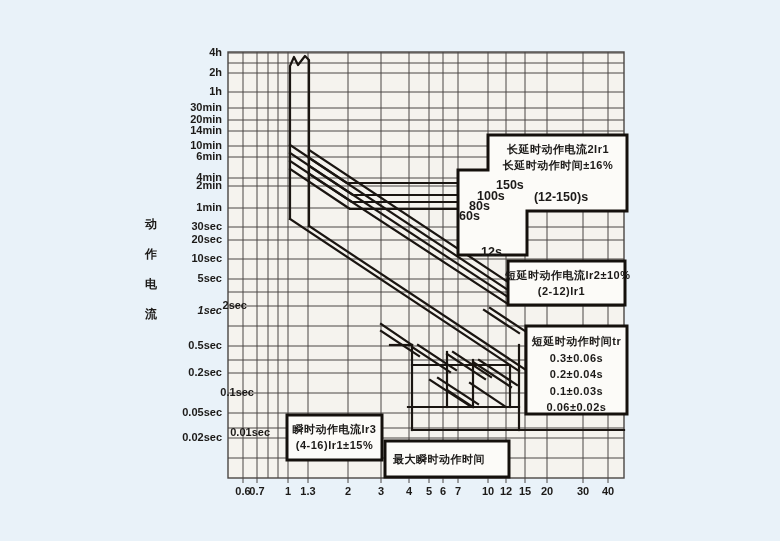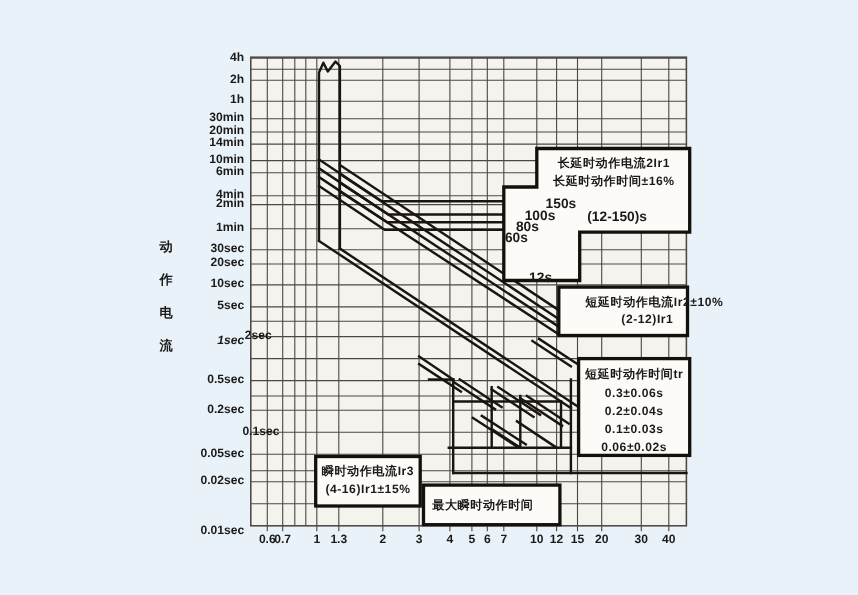--- a/index.html
+++ b/index.html
@@ -155,21 +155,21 @@
       <div class="ylab" style="top: 233px;">20sec</div>
       <div class="ylab" style="top: 252px;">10sec</div>
       <div class="ylab" style="top: 272px;">5sec</div>
       <div class="ylab" style="top: 299px; margin-left: 25px;">2sec</div>
       <div class="ylab" style="top: 304px; font-style: italic;">1sec</div>
       <div class="ylab" style="top: 339px;">0.5sec</div>
       <div class="ylab" style="top: 366px;">0.2sec</div>
       <div class="ylab" style="top: 386px; padding-left: 32px;">0.1sec</div>
       <div class="ylab" style="top: 406px;">0.05sec</div>
       <div class="ylab" style="top: 431px;">0.02sec</div>
-      <div class="ylab" style="top: 476px;">0.01sec</div>
+      <div class="ylab" style="top: 426px; padding-left: 48px;">0.01sec</div>
     </div>
   <div id="xlabels">
       <div class="xlab" style="left: 243px; top: 485px;">0.6</div>
       <div class="xlab" style="left: 257px; top: 485px;">0.7</div>
       <div class="xlab" style="left: 288px; top: 485px;">1</div>
       <div class="xlab" style="left: 308px; top: 485px;">1.3</div>
       <div class="xlab" style="left: 348px; top: 485px;">2</div>
       <div class="xlab" style="left: 381px; top: 485px;">3</div>
       <div class="xlab" style="left: 409px; top: 485px;">4</div>
       <div class="xlab" style="left: 429px; top: 485px;">5</div>
@@ -187,21 +187,21 @@
     <div>长延时动作电流2Ir1</div>
     <div>长延时动作时间±16%</div>
   </div>
   <div class="txt num center" style="left:520px;top:190px;width:82px;font-size:12.5px;">(12-150)s</div>
   <div class="txt num" style="left:496px;top:178px;font-size:12.5px;">150s</div>
   <div class="txt num" style="left:477px;top:189px;font-size:12.5px;">100s</div>
   <div class="txt num" style="left:469px;top:199px;font-size:12.5px;">80s</div>
   <div class="txt num" style="left:459px;top:209px;font-size:12.5px;">60s</div>
   <div class="txt num" style="left:481px;top:245px;font-size:12.5px;">12s</div>
 
-  <div class="txt cjk center boxtext" style="left:532px;top:267px;width:113px;">
+  <div class="txt cjk center boxtext" style="left:505px;top:267px;width:113px;">
     <div>短延时动作电流Ir2±10%</div>
     <div>(2-12)Ir1</div>
   </div>
 
   <div class="txt cjk center" style="left:528px;top:333px;width:97px;line-height:16.5px;">
     <div>短延时动作时间tr</div>
     <div>0.3±0.06s</div>
     <div>0.2±0.04s</div>
     <div>0.1±0.03s</div>
     <div>0.06±0.02s</div>

